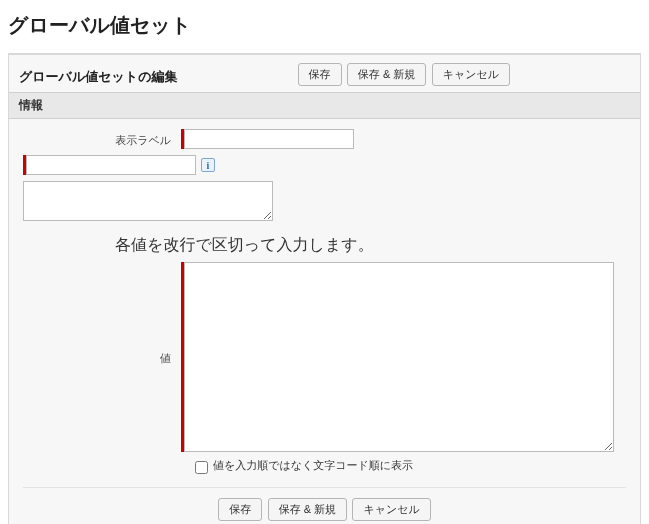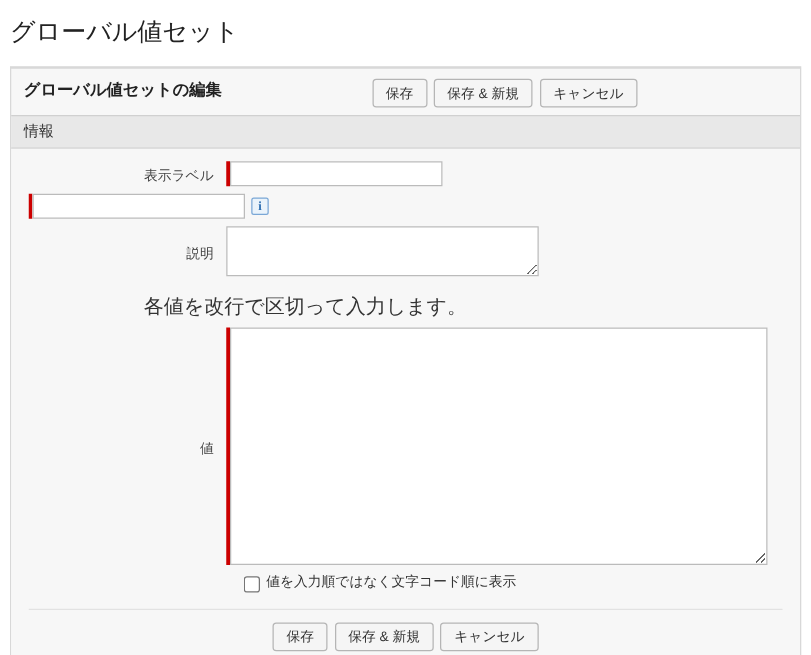--- a/index.html
+++ b/index.html
@@ -7,34 +7,34 @@
     margin: 0;
     padding: 0;
     font-family: Arial, "Hiragino Kaku Gothic Pro", "Meiryo", sans-serif;
     font-size: 12px;
     color: #333;
     background: #fff;
     width: 649px;
   }
   .page-title {
     font-size: 20px;
-    font-weight: normal;
+    font-weight: bold;
     padding: 12px 8px 14px 8px;
     color: #222;
   }
   .panel {
     margin: 0 8px;
     border: 1px solid #d8d8d8;
     border-top: 2px solid #d8d8d8;
     background: #f7f7f7;
     padding: 0;
   }
   .panel-header {
     display: flex;
-    align-items: flex-start;
+    align-items: flex-end;
     padding: 8px 10px 6px 10px;
   }
   .panel-header .title {
     font-weight: bold;
     font-size: 13px;
     color: #222;
     flex: 0 0 auto;
   }
   .panel-header .buttons {
     flex: 1;
@@ -50,21 +50,21 @@
     color: #333;
     cursor: pointer;
     margin: 0 1px;
     font-family: inherit;
   }
   .section-header {
     background: #e8e8e8;
     border-top: 1px solid #d0d0d0;
     border-bottom: 1px solid #d0d0d0;
     padding: 4px 10px;
-    font-weight: normal;
+    font-weight: bold;
     font-size: 12px;
     color: #333;
   }
   .form-body {
     background: #f7f7f7;
     padding: 10px 14px 4px 14px;
   }
   .row {
     display: flex;
     align-items: center;
@@ -182,21 +182,20 @@
 
     <div class="row">
       <div class="field">
         <span class="req-bar"></span>
         <input type="text" class="txt" value="" style="">
         <span class="info-icon">i</span>
       </div>
     </div>
 
     <div class="row">
-      <div class="label">説明</div>
       <div class="field">
         <textarea class="desc" style=""></textarea>
       </div>
     </div>
 
     <div class="hint">各値を改行で区切って入力します。</div>
 
     <div class="row">
       <div class="label">値</div>
       <div class="field">

